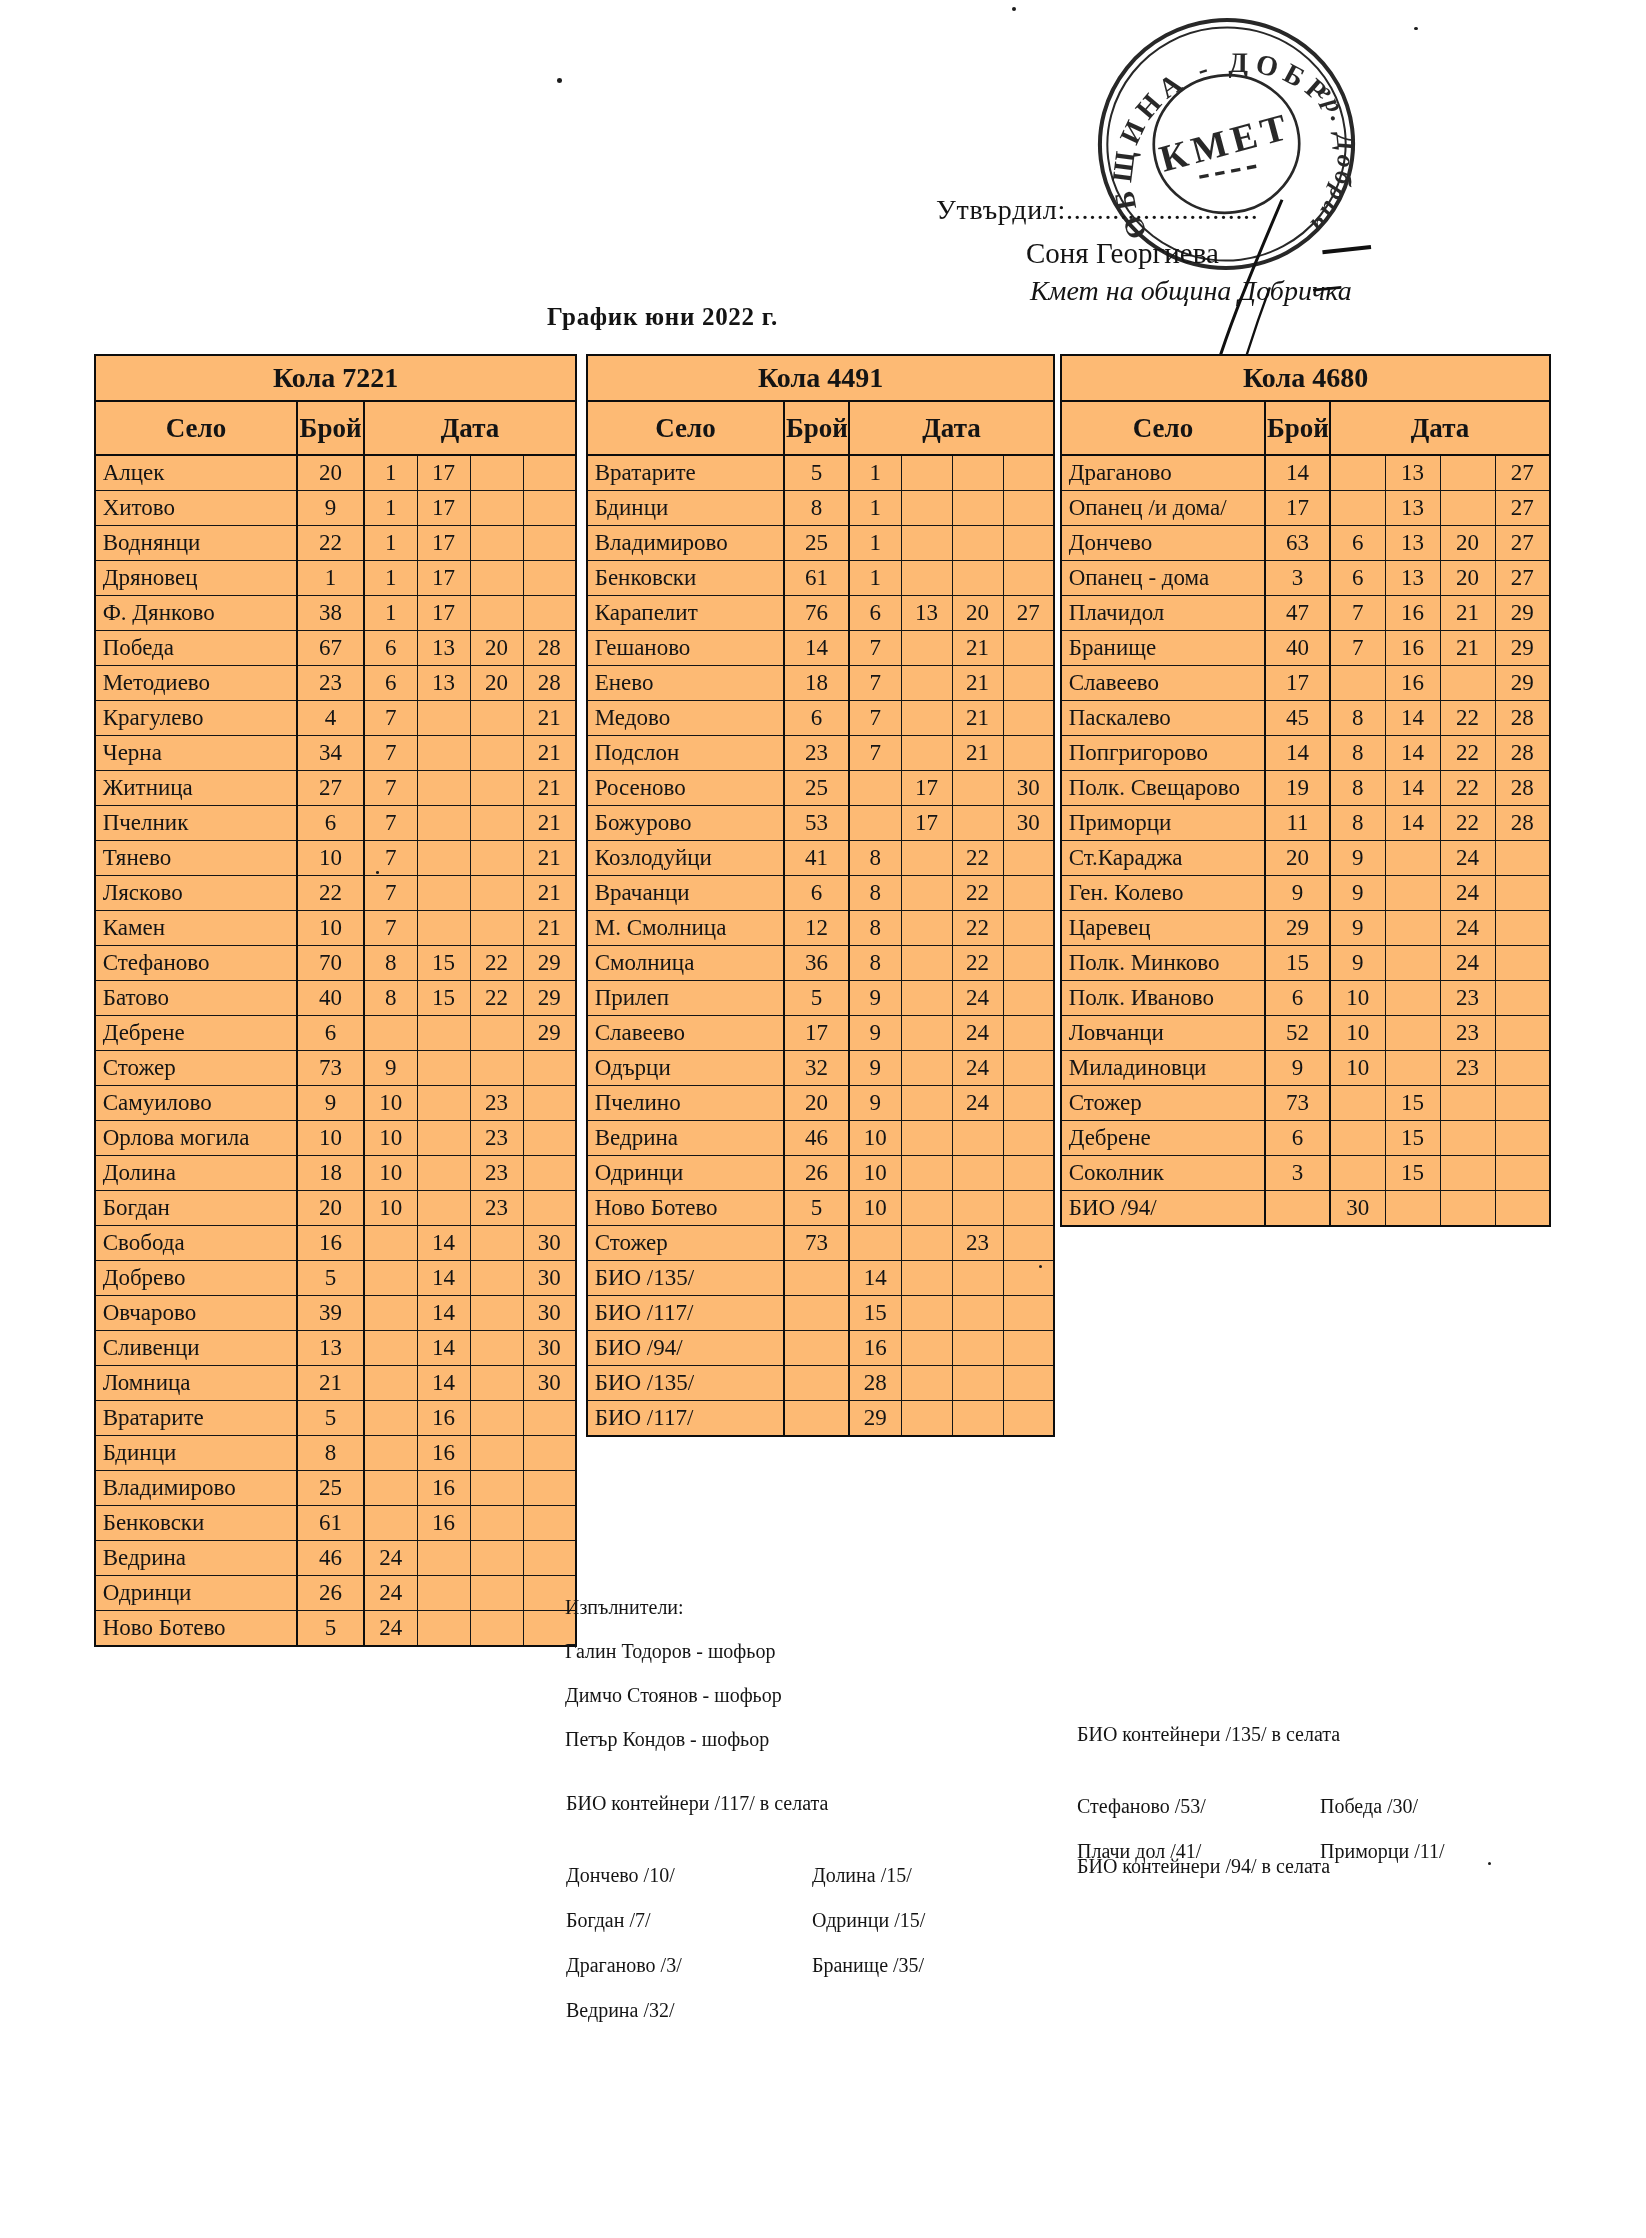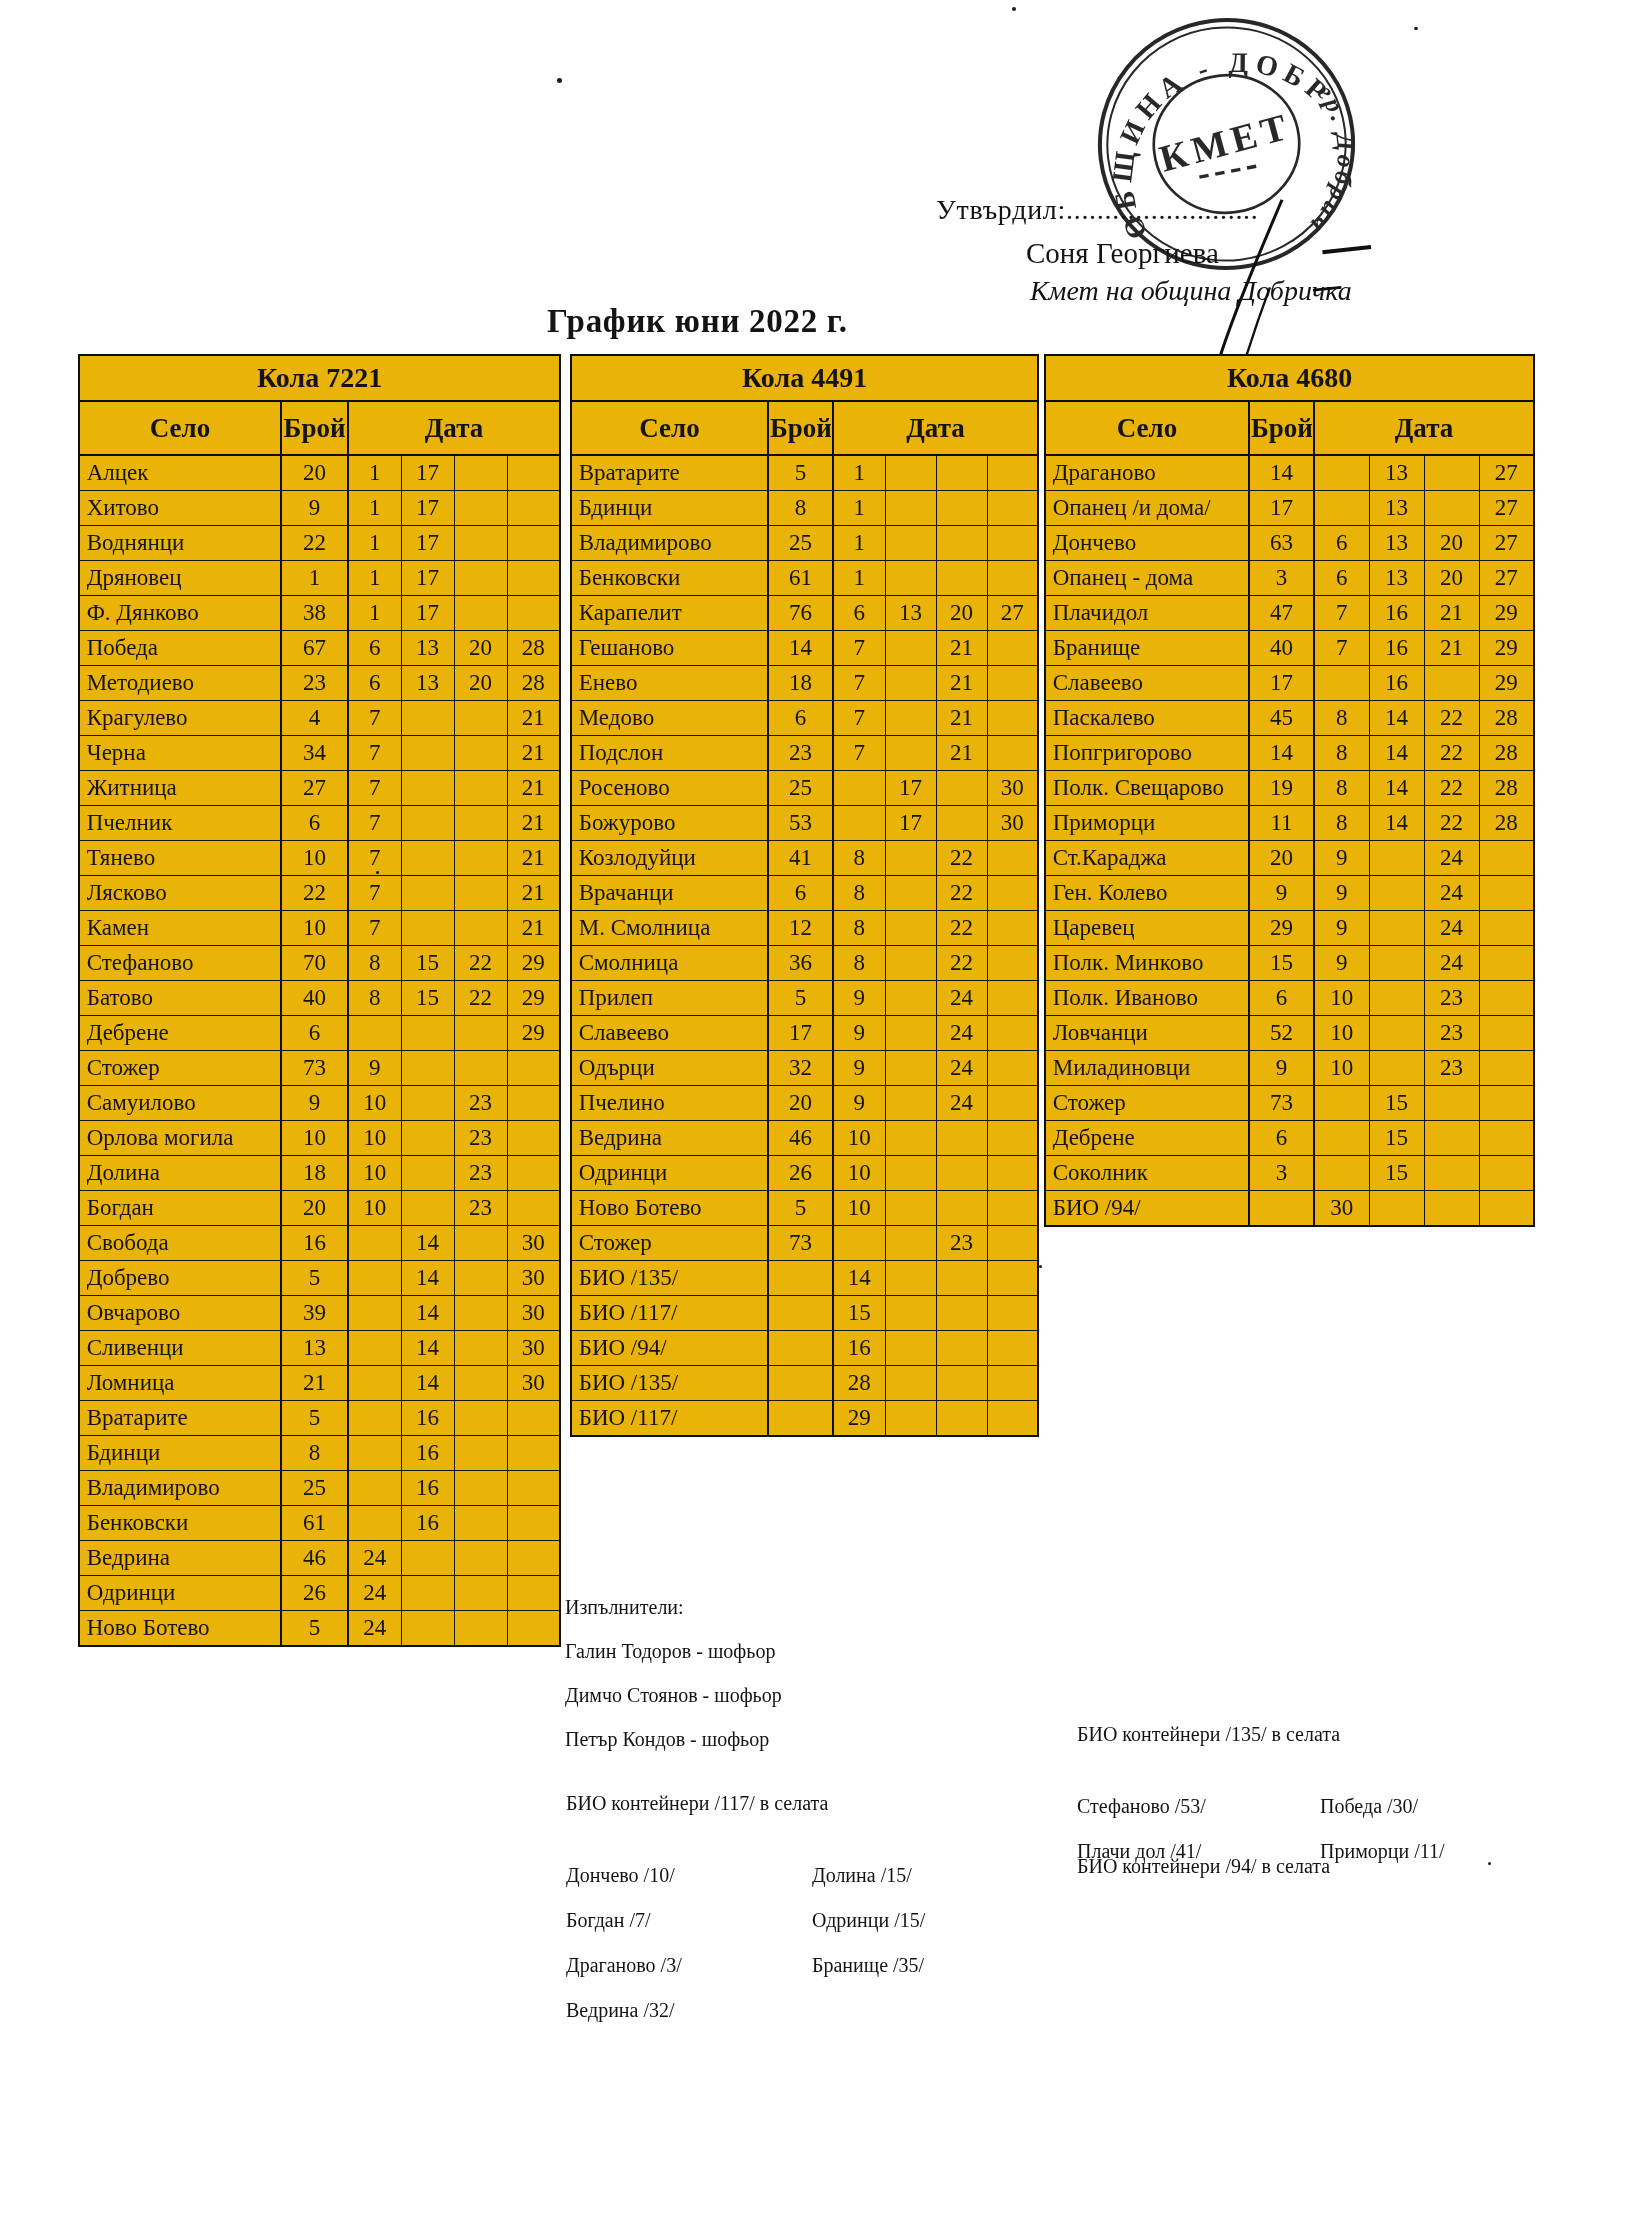--- a/index.html
+++ b/index.html
@@ -6,31 +6,31 @@
   body{
     width:1646px;height:2239px;position:relative;background:#ffffff;
     font-family:"Liberation Serif", serif;color:#141414;overflow:hidden;
   }
   .abs{position:absolute;}
 
   
   #approval-label{left:936px;top:194px;font-size:28px;letter-spacing:0.7px;}
   #approver-name{left:1026px;top:237px;font-size:29px;}
   #approver-role{left:1030px;top:275px;font-size:28px;font-style:italic;}
-  #page-title{left:547px;top:303px;font-size:33px;font-weight:bold;letter-spacing:0.7px;}
+  #page-title{left:547px;top:303px;font-size:25px;font-weight:bold;letter-spacing:0.7px;}
 
   
   #stamp{left:1093px;top:12px;width:267px;height:264px;transform:rotate(-7deg);opacity:.92;}
   #stamp text{fill:#161616;}
 
   
   #pen{left:0;top:0;width:1646px;height:2239px;pointer-events:none;}
 
   
-  table{border-collapse:collapse;table-layout:fixed;position:absolute;background:#eab308;}
+  table{border-collapse:collapse;table-layout:fixed;position:absolute;background:#fdba74;margin-left:16px;}
   table{border:2.7px solid #0d0d0d;}
   th,td{border:1.7px solid #151515;overflow:hidden;white-space:nowrap;}
   td{height:32px;font-size:23px;}
   .kola-row th{font-size:28px;font-weight:bold;height:42px;text-align:center;border-bottom:2.7px solid #0d0d0d;}
   .h2 th{font-size:27px;height:50px;font-weight:bold;border-bottom:2.4px solid #0d0d0d;}
   .c-selo{text-align:left;padding:0 2.7px 0 6.7px;}
   .c-broi,.c-date{text-align:center;}
   tbody td:nth-child(1){border-right:2.4px solid #0d0d0d;}
   tbody td:nth-child(2){border-right:2.4px solid #0d0d0d;}
   .h2 th:nth-child(1),.h2 th:nth-child(2){border-right:2.4px solid #0d0d0d;border-radius:6px;}

